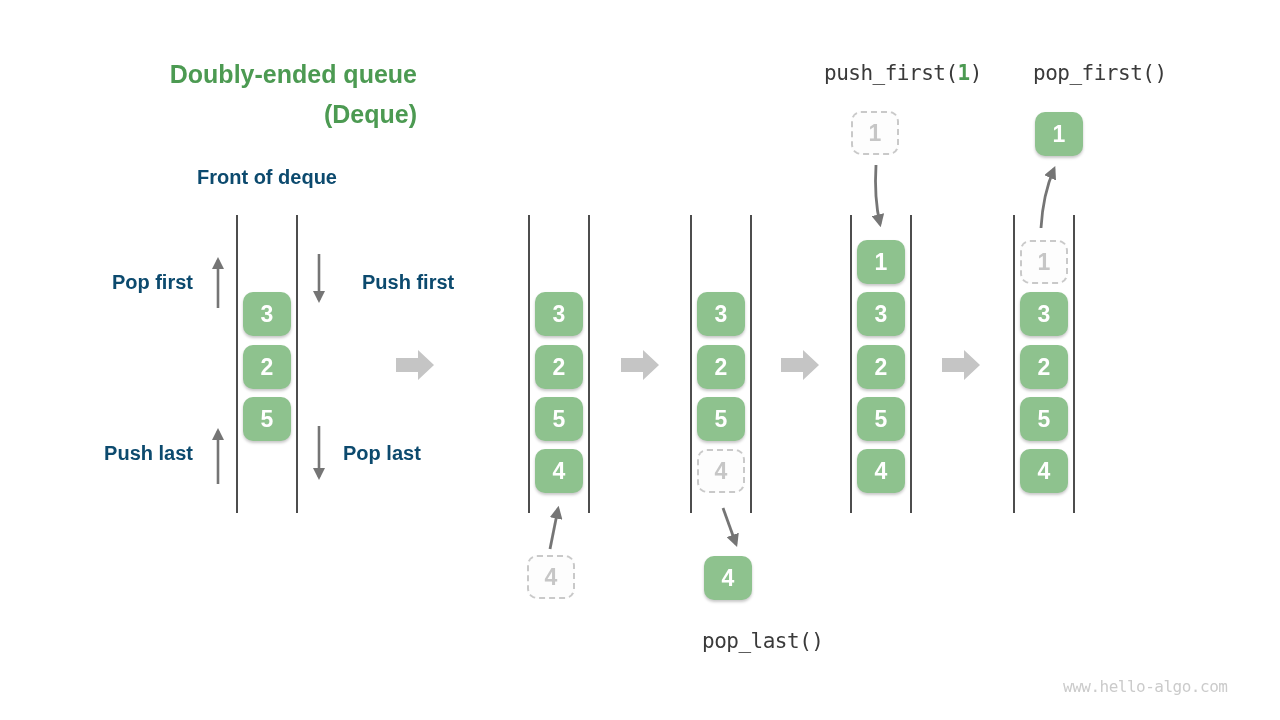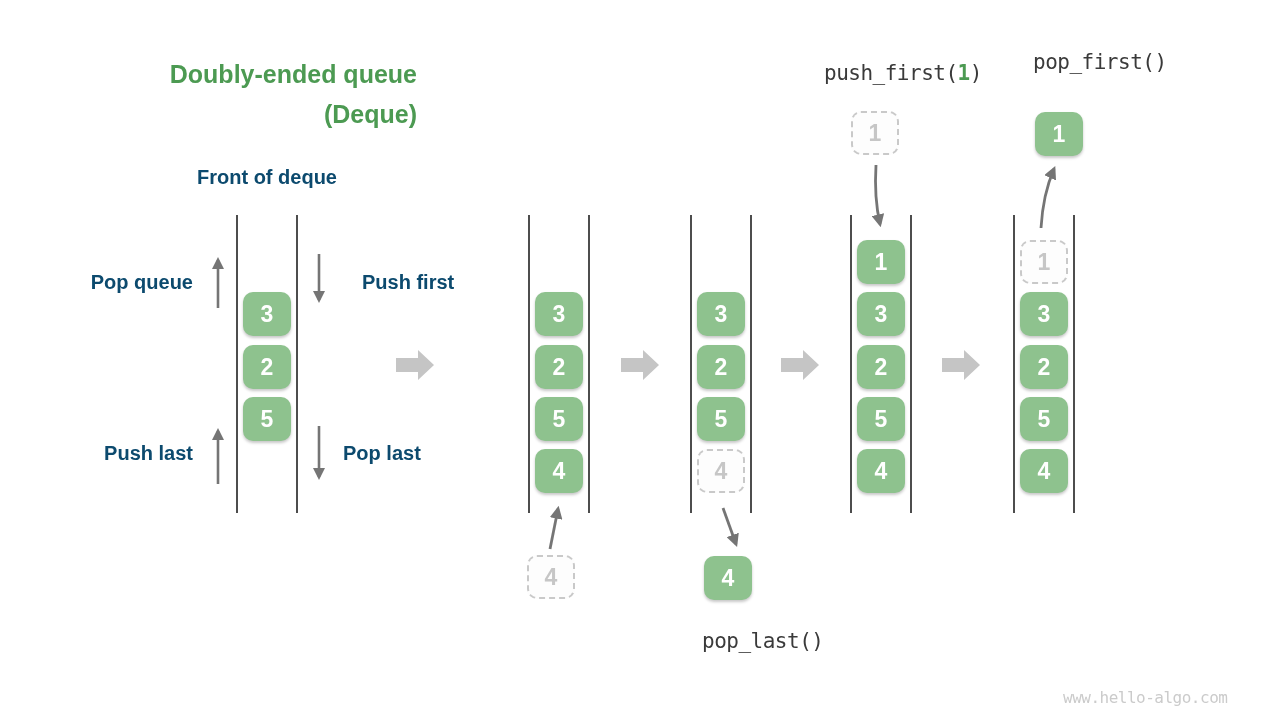--- a/index.html
+++ b/index.html
@@ -37,41 +37,40 @@
   
   .mono{
     position:absolute;font-family:"DejaVu Sans Mono",monospace;
     font-size:21px;color:#3A3A3A;white-space:nowrap;letter-spacing:-0.5px;
   }
   .mono .arg{color:#4C9A52;font-weight:bold;}
   .watermark{
     position:absolute;left:1063px;top:677px;
     font-family:"DejaVu Sans Mono",monospace;font-size:16px;color:#CBCBCB;
     letter-spacing:-0.5px;
-    margin-top:11px;
   }
   svg.overlay{position:absolute;left:0;top:0;pointer-events:none;}
 </style>
 </head>
 <body>
 
 <div class="canvas">
 
   <div class="title-line" style="top:60px">Doubly-ended queue</div>
   <div class="title-line" style="top:100px">(Deque)</div>
 
   <div class="lbl lbl-center" style="top:166px">Front of deque</div>
 
-  <div class="lbl lbl-right" style="left:58px;width:135px;top:271px">Pop queue</div>
+  <div class="lbl lbl-right" style="left:58px;width:135px;top:271px">Pop first</div>
   <div class="lbl" style="left:362px;top:271px">Push first</div>
   <div class="lbl lbl-right" style="left:58px;width:135px;top:442px">Push last</div>
   <div class="lbl" style="left:343px;top:442px">Pop last</div>
 
   <div class="mono" style="left:824px;top:61px"><span>push_first(</span><span class="arg">1</span><span>)</span></div>
-  <div class="mono" style="left:1033px;top:50px">pop_first()</div>
+  <div class="mono" style="left:1033px;top:61px">pop_first()</div>
   <div class="mono" style="left:702px;top:629px">pop_last()</div>
 
   <div class="vline" style="left:236px"></div>
   <div class="vline" style="left:296px"></div>
   <div class="vline" style="left:528px"></div>
   <div class="vline" style="left:588px"></div>
   <div class="vline" style="left:690px"></div>
   <div class="vline" style="left:750px"></div>
   <div class="vline" style="left:850px"></div>
   <div class="vline" style="left:910px"></div>

